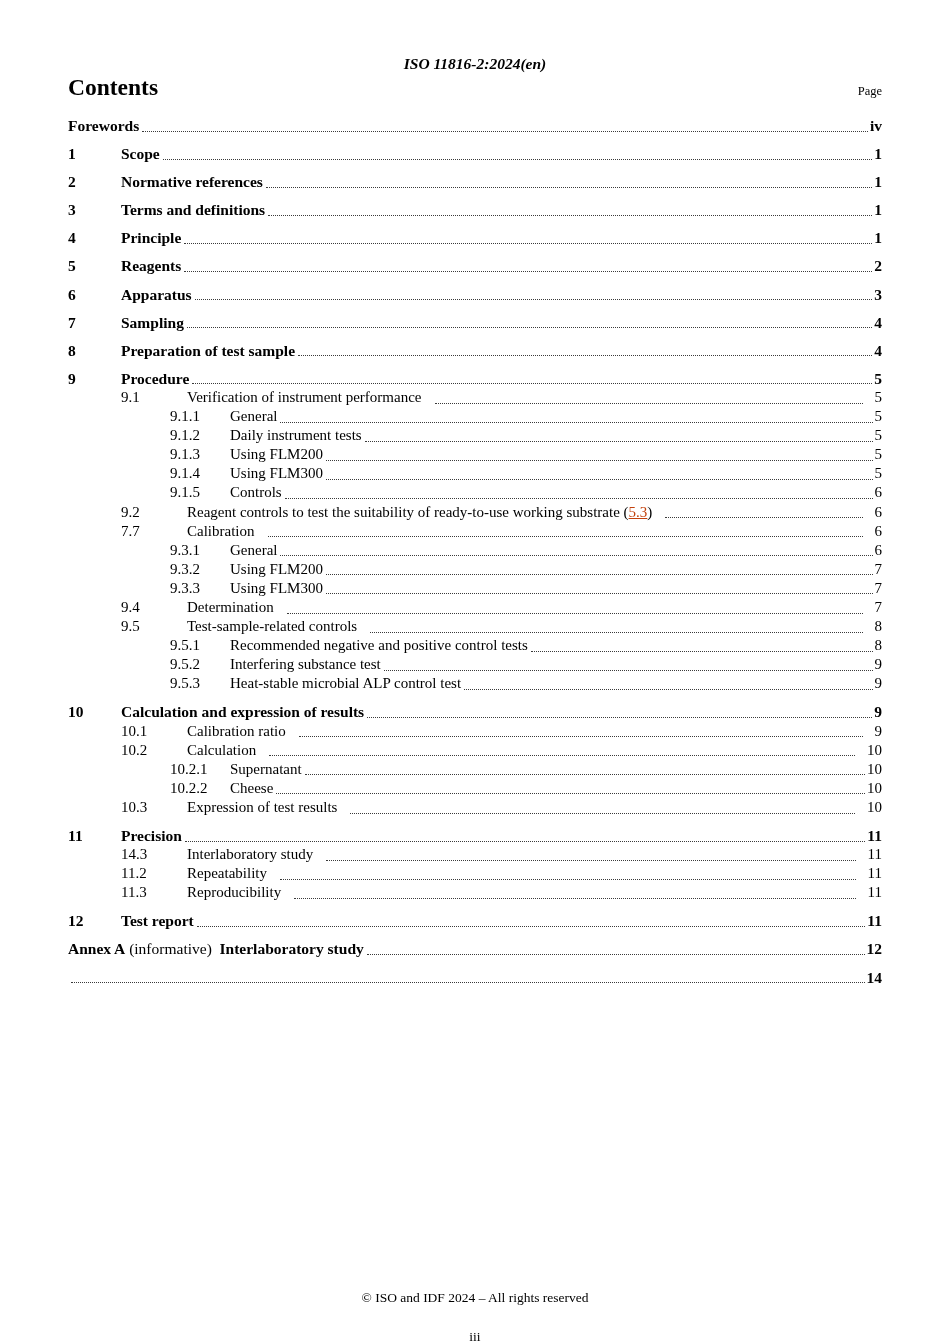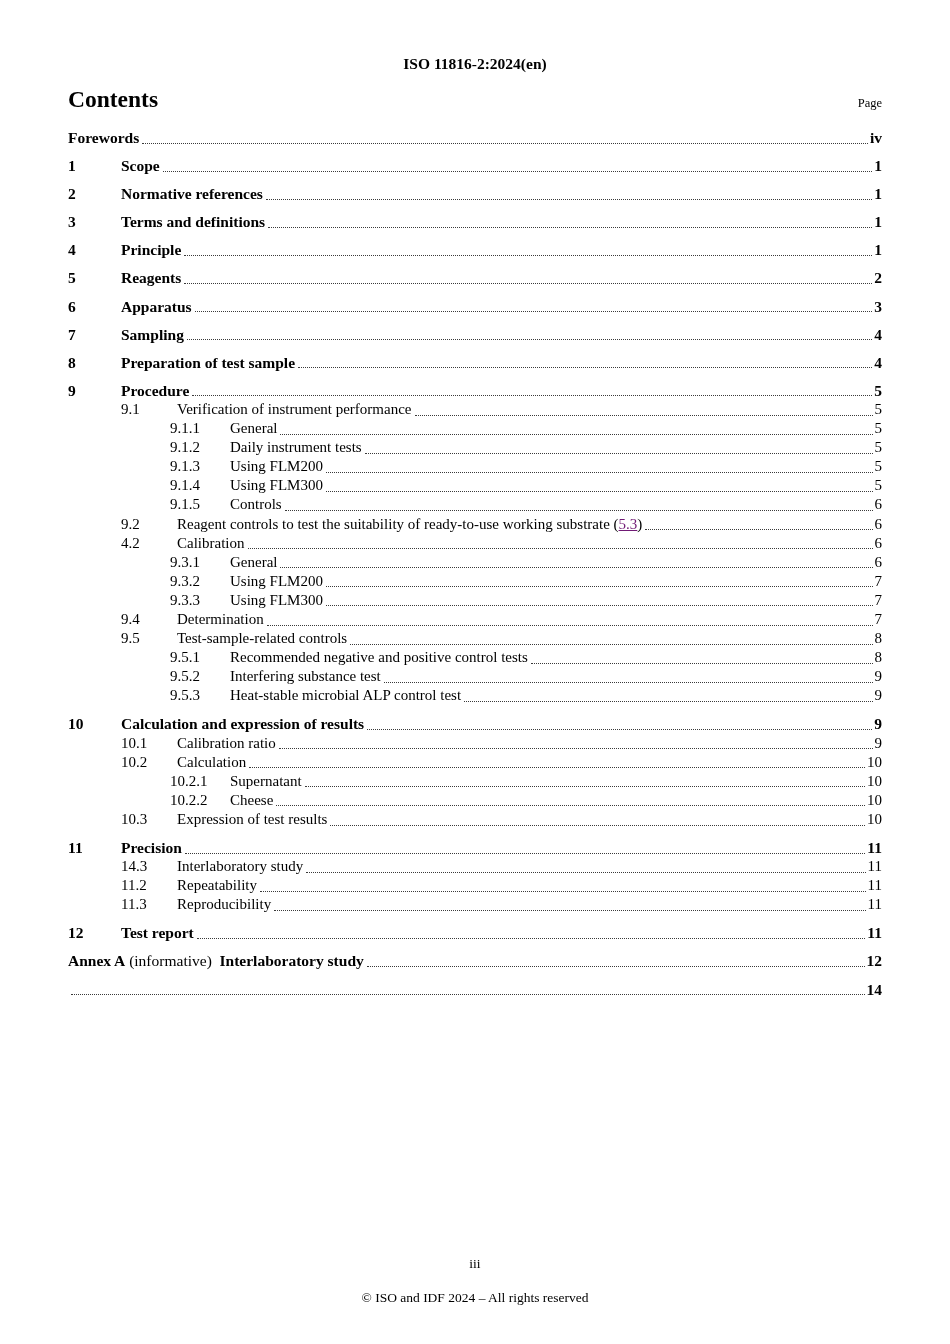--- a/index.html
+++ b/index.html
@@ -5,56 +5,56 @@
   * { box-sizing: border-box; }
   html, body { margin: 0; padding: 0; }
   body {
     width: 950px; height: 1344px;
     background: #ffffff; color: #000000;
     font-family: "Liberation Serif", "DejaVu Serif", serif;
     position: relative; overflow: hidden;
   }
   .page-wrap { padding: 53px 68px 0 68px; }
 
-  .doc-header { text-align: center; font-weight: bold; font-size: 15.5px; line-height: 21px; }
-
-  .contents-bar { display: flex; justify-content: space-between; align-items: baseline; margin-top: 12px; }
+  .doc-header { text-align: center; font-weight: bold; font-size: 15.5px; line-height: 21px; font-style: italic; }
+
+  .contents-bar { display: flex; justify-content: space-between; align-items: baseline; margin-top: 0; }
   .contents-title { font-size: 23.5px; font-weight: bold; }
   .page-label { font-size: 12.5px; }
 
   .toc { margin-top: 15px; }
   .toc-row {
     display: flex; align-items: flex-end;
     font-size: 15px; line-height: 19.1px;
     cursor: pointer; text-decoration: none; color: inherit;
   }
   .toc-row.group { margin-top: 9px; }
   .toc-row.bold { font-weight: bold; font-size: 15.5px; line-height: 19.1px; }
 
   .num { flex: 0 0 auto; }
   .level-1 .num { width: 53px; }
-  .level-2 { padding-left: 53px; }
+  .level-2 { padding-left: 53px; gap: 10px; }
   .level-2 .num { width: 56px; }
   .level-3 { padding-left: 102px; }
   .level-3 .num { width: 60px; }
 
   .title { flex: 0 0 auto; white-space: pre; }
   .title .normal { font-weight: normal; }
   .title .link { text-decoration: underline; }
 
   .leader {
     flex: 1 1 auto; min-width: 12px;
     border-bottom: 1.4px dotted #3a3a3a;
     margin: 0 2px 3.5px 3px;
   }
   .page-num { flex: 0 0 auto; }
 
   .doc-footer { position: absolute; left: 0; width: 100%; text-align: center; font-size: 13.5px; }
   .footer-copyright { top: 1290px; }
-  .footer-pagenum { top: 1256px; }
+  .footer-pagenum { top: 1329px; }
 </style>
 </head>
 <body>
 
 <div class="page-wrap">
 
   <div class="doc-header">
     <div>ISO 11816-2:2024(en)</div>
   </div>
 
@@ -154,26 +154,26 @@
         <span class="page-num">5</span>
       </div>
       <div class="toc-row level-3">
         <span class="num">9.1.5</span>
         <span class="title"><span>Controls</span></span>
         <span class="leader"></span>
         <span class="page-num">6</span>
       </div>
       <div class="toc-row level-2">
         <span class="num">9.2</span>
-        <span class="title"><span>Reagent controls to test the suitability of ready-to-use working substrate (</span><span class="link" style="color: #701a75;">5.3</span><span>)</span></span>
+        <span class="title"><span>Reagent controls to test the suitability of ready-to-use working substrate (</span><span class="link" style="color: #c2410c;">5.3</span><span>)</span></span>
         <span class="leader"></span>
         <span class="page-num">6</span>
       </div>
       <div class="toc-row level-2">
-        <span class="num">4.2</span>
+        <span class="num">7.7</span>
         <span class="title"><span>Calibration</span></span>
         <span class="leader"></span>
         <span class="page-num">6</span>
       </div>
       <div class="toc-row level-3">
         <span class="num">9.3.1</span>
         <span class="title"><span>General</span></span>
         <span class="leader"></span>
         <span class="page-num">6</span>
       </div>

